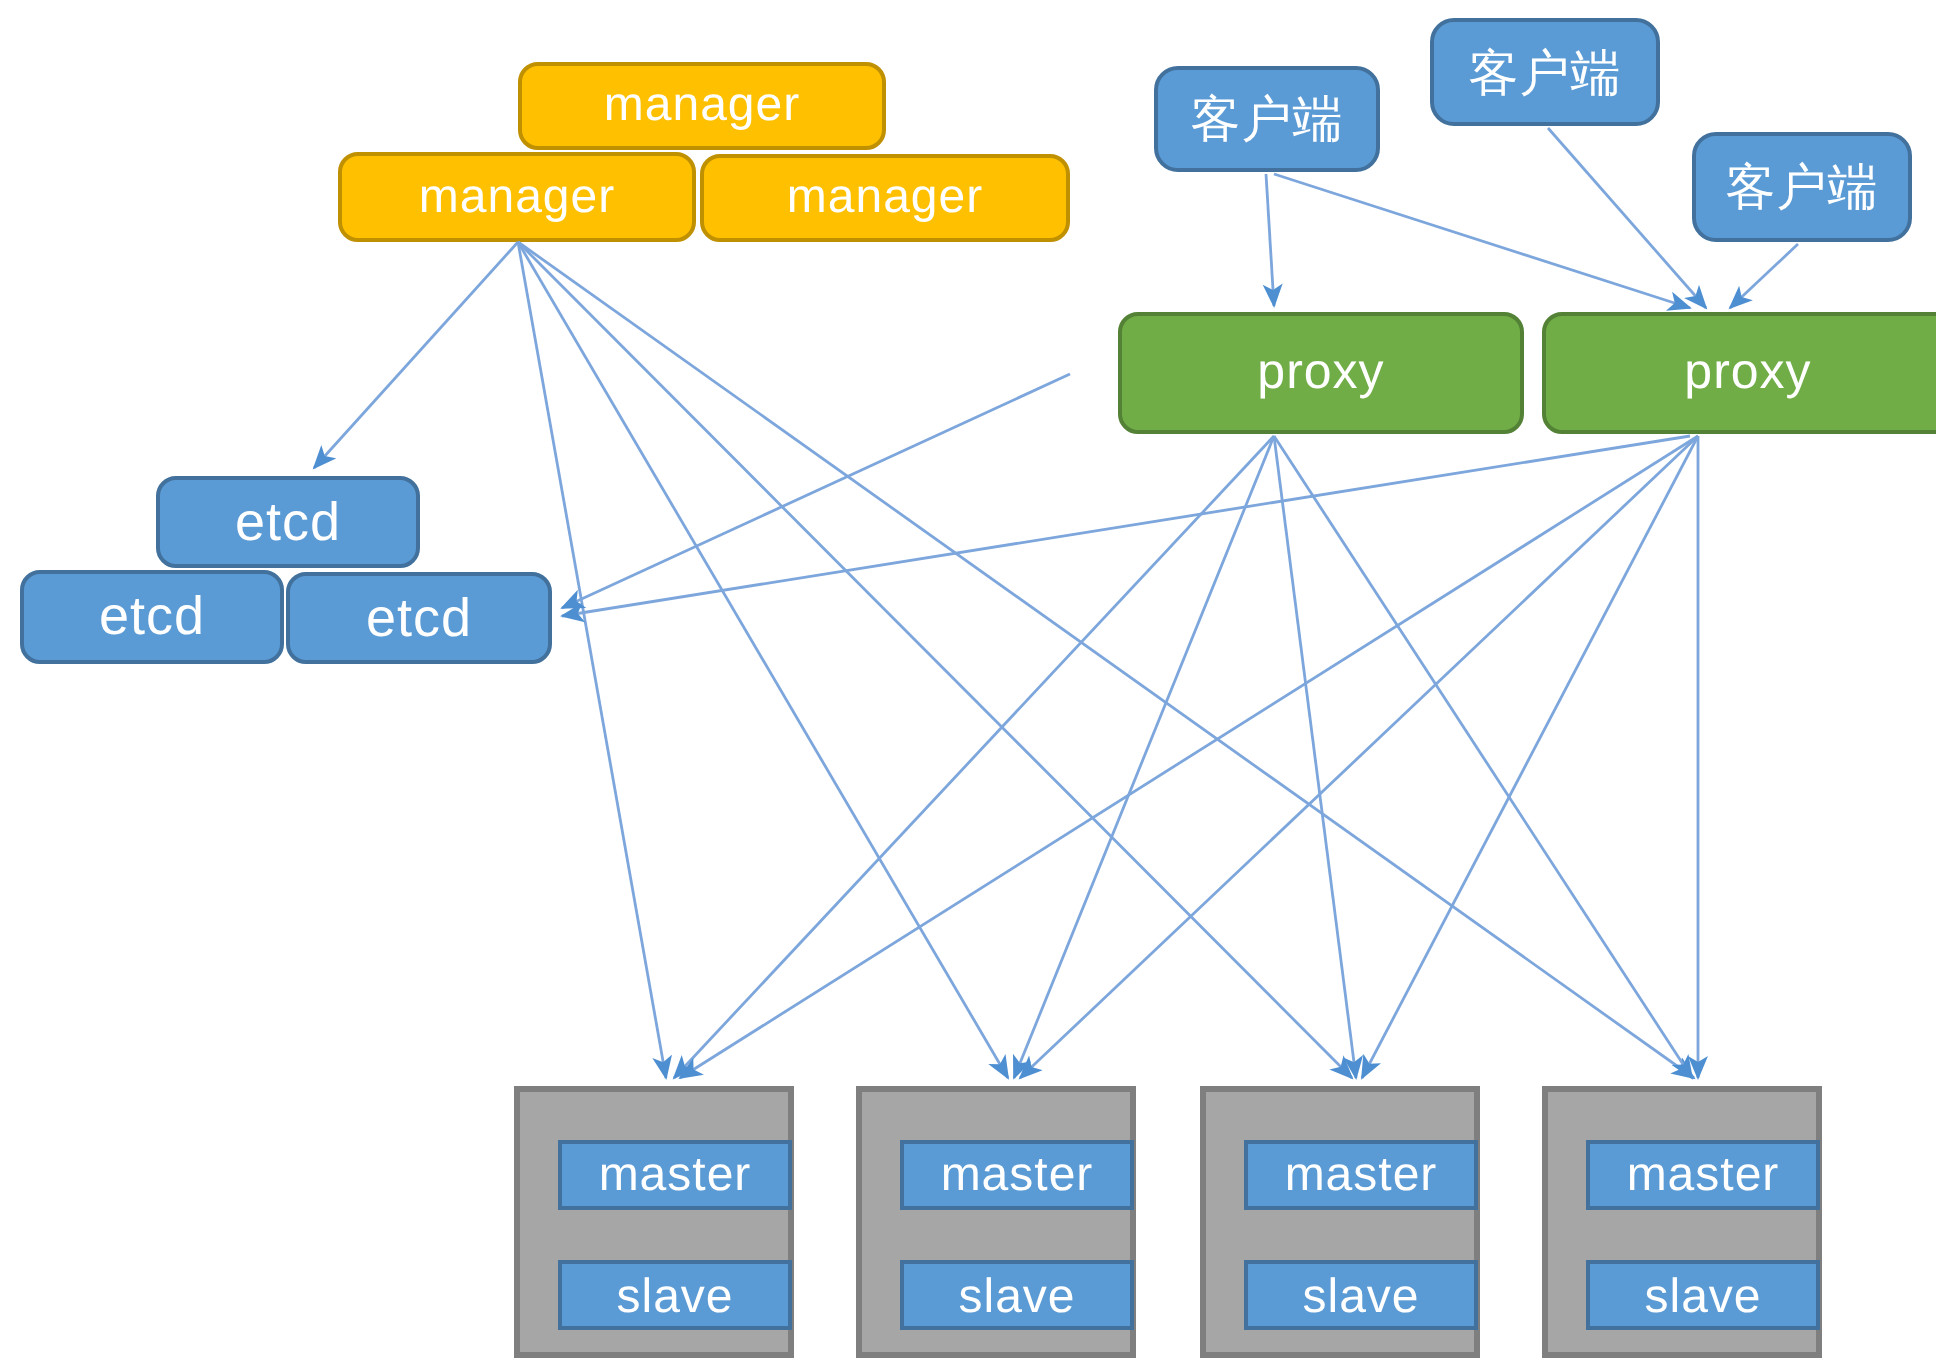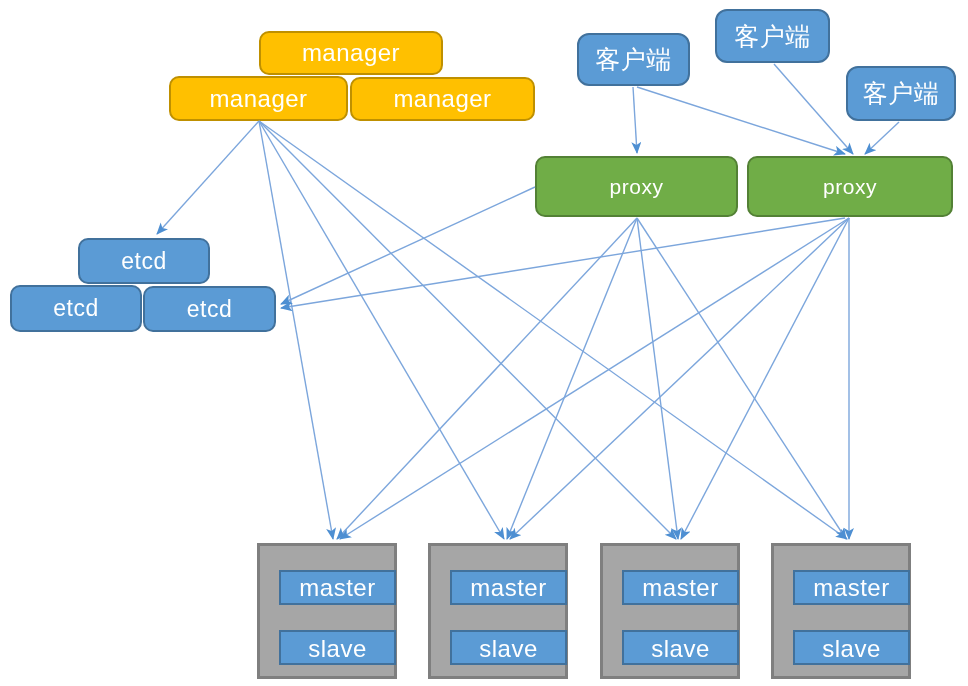--- a/index.html
+++ b/index.html
@@ -16,23 +16,23 @@
     font-family:"Liberation Sans","DejaVu Sans",sans-serif;
     text-decoration:underline;
   }
   .edge-layer{position:absolute;left:0;top:0;width:968px;height:686px;z-index:5;pointer-events:none;}
   .node{
     position:absolute;display:flex;align-items:center;justify-content:center;
     color:var(--text);box-sizing:border-box;z-index:2;letter-spacing:.5px;
   }
   .rounded{border-radius:10px;}
   .yellow{background:var(--manager-fill);border:2px solid var(--manager-border);font-size:24px;}
-  .blue{background:var(--blue-fill);border:2px solid var(--blue-border);font-size:23px;}
+  .blue{background:var(--blue-fill);border:2px solid var(--blue-border);font-size:27px;}
   .client{background:var(--blue-fill);border:2px solid var(--blue-border);font-size:25px;border-radius:12px;}
-  .green{background:var(--green-fill);border:2px solid var(--green-border);font-size:21px;}
+  .green{background:var(--green-fill);border:2px solid var(--green-border);font-size:25px;margin-left:24px;}
   .group{position:absolute;box-sizing:border-box;width:140px;height:136px;top:543px;
          background:var(--gray-fill);border:3px solid var(--gray-border);z-index:1;}
   .inner{
     position:absolute;left:19px;width:117px;height:35px;box-sizing:border-box;
     background:var(--blue-fill);border:2px solid var(--blue-border);
     display:flex;align-items:center;justify-content:center;color:var(--text);font-size:24px;letter-spacing:.5px;
   }
   .inner.master{top:24px;} .inner.slave{top:84px;align-items:flex-end;}
 
   #manager-1{left:259px;top:31px;width:184px;height:44px;}

